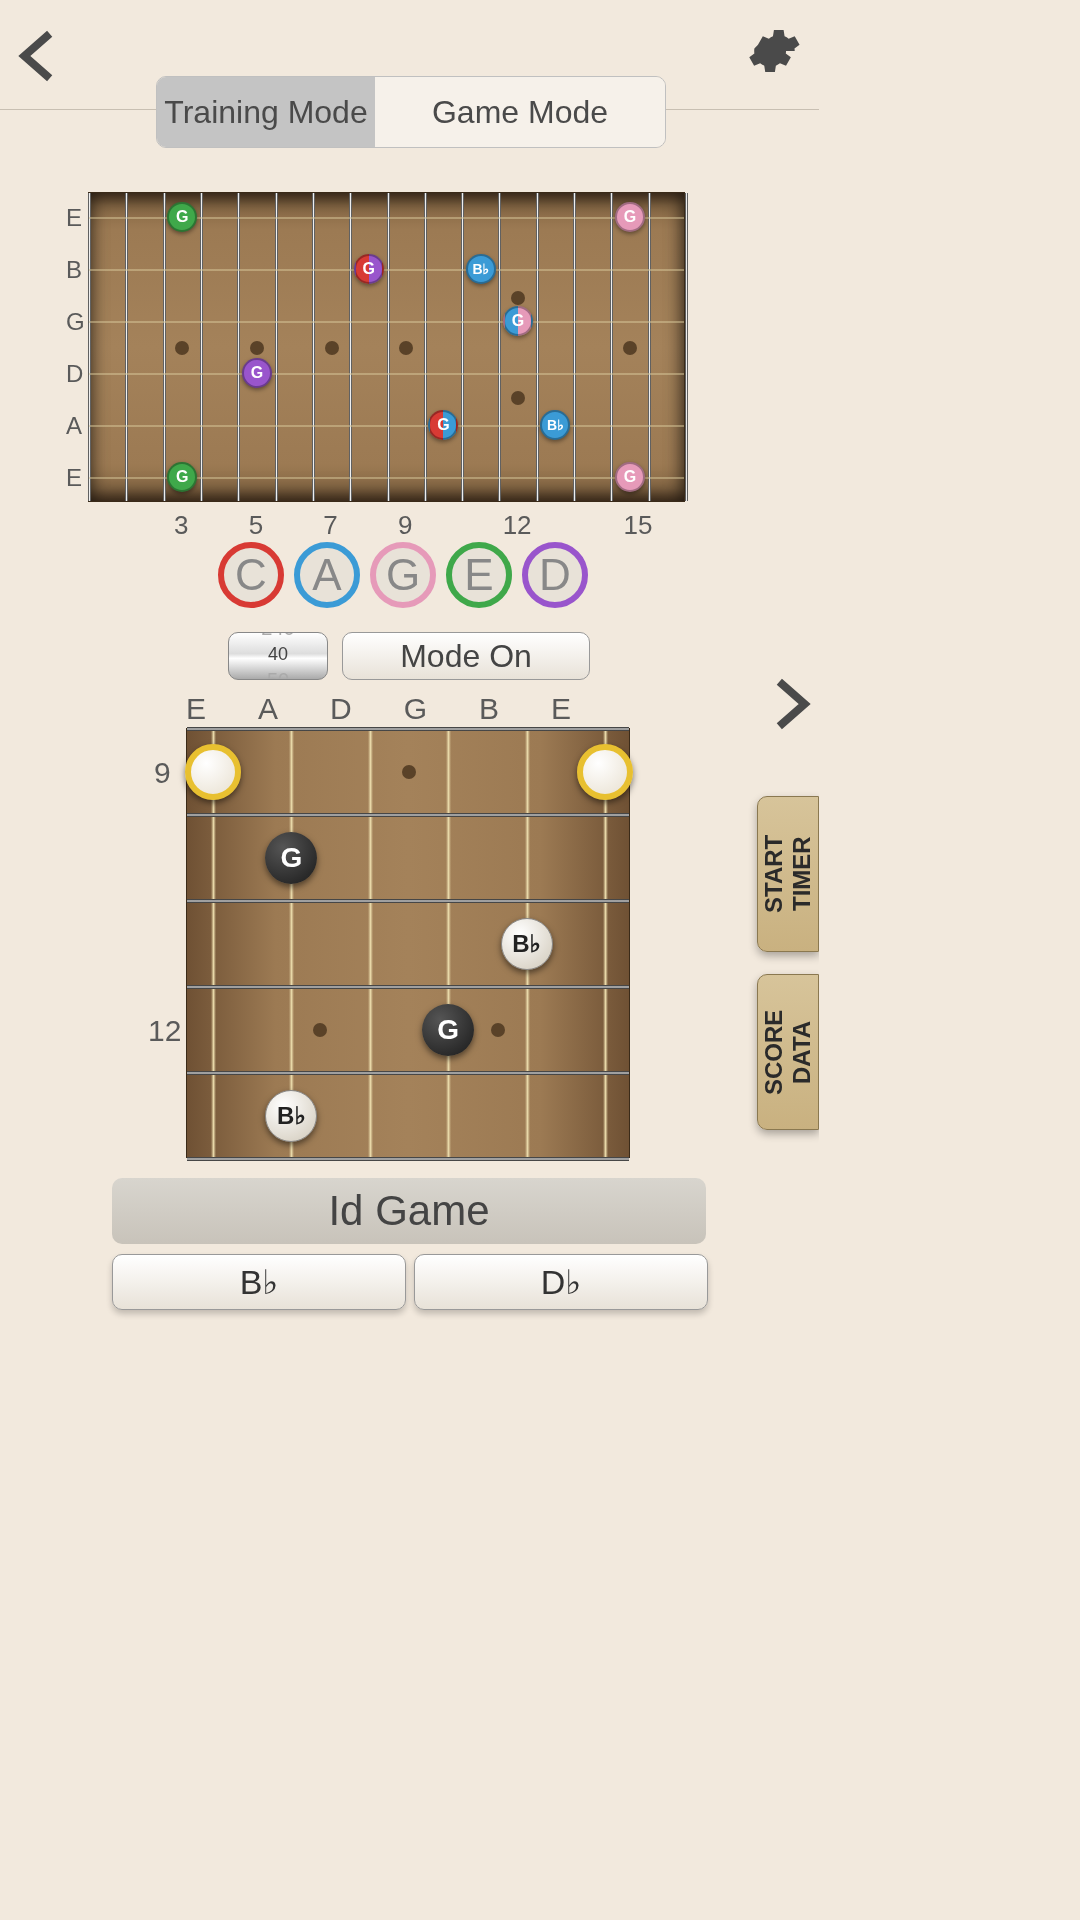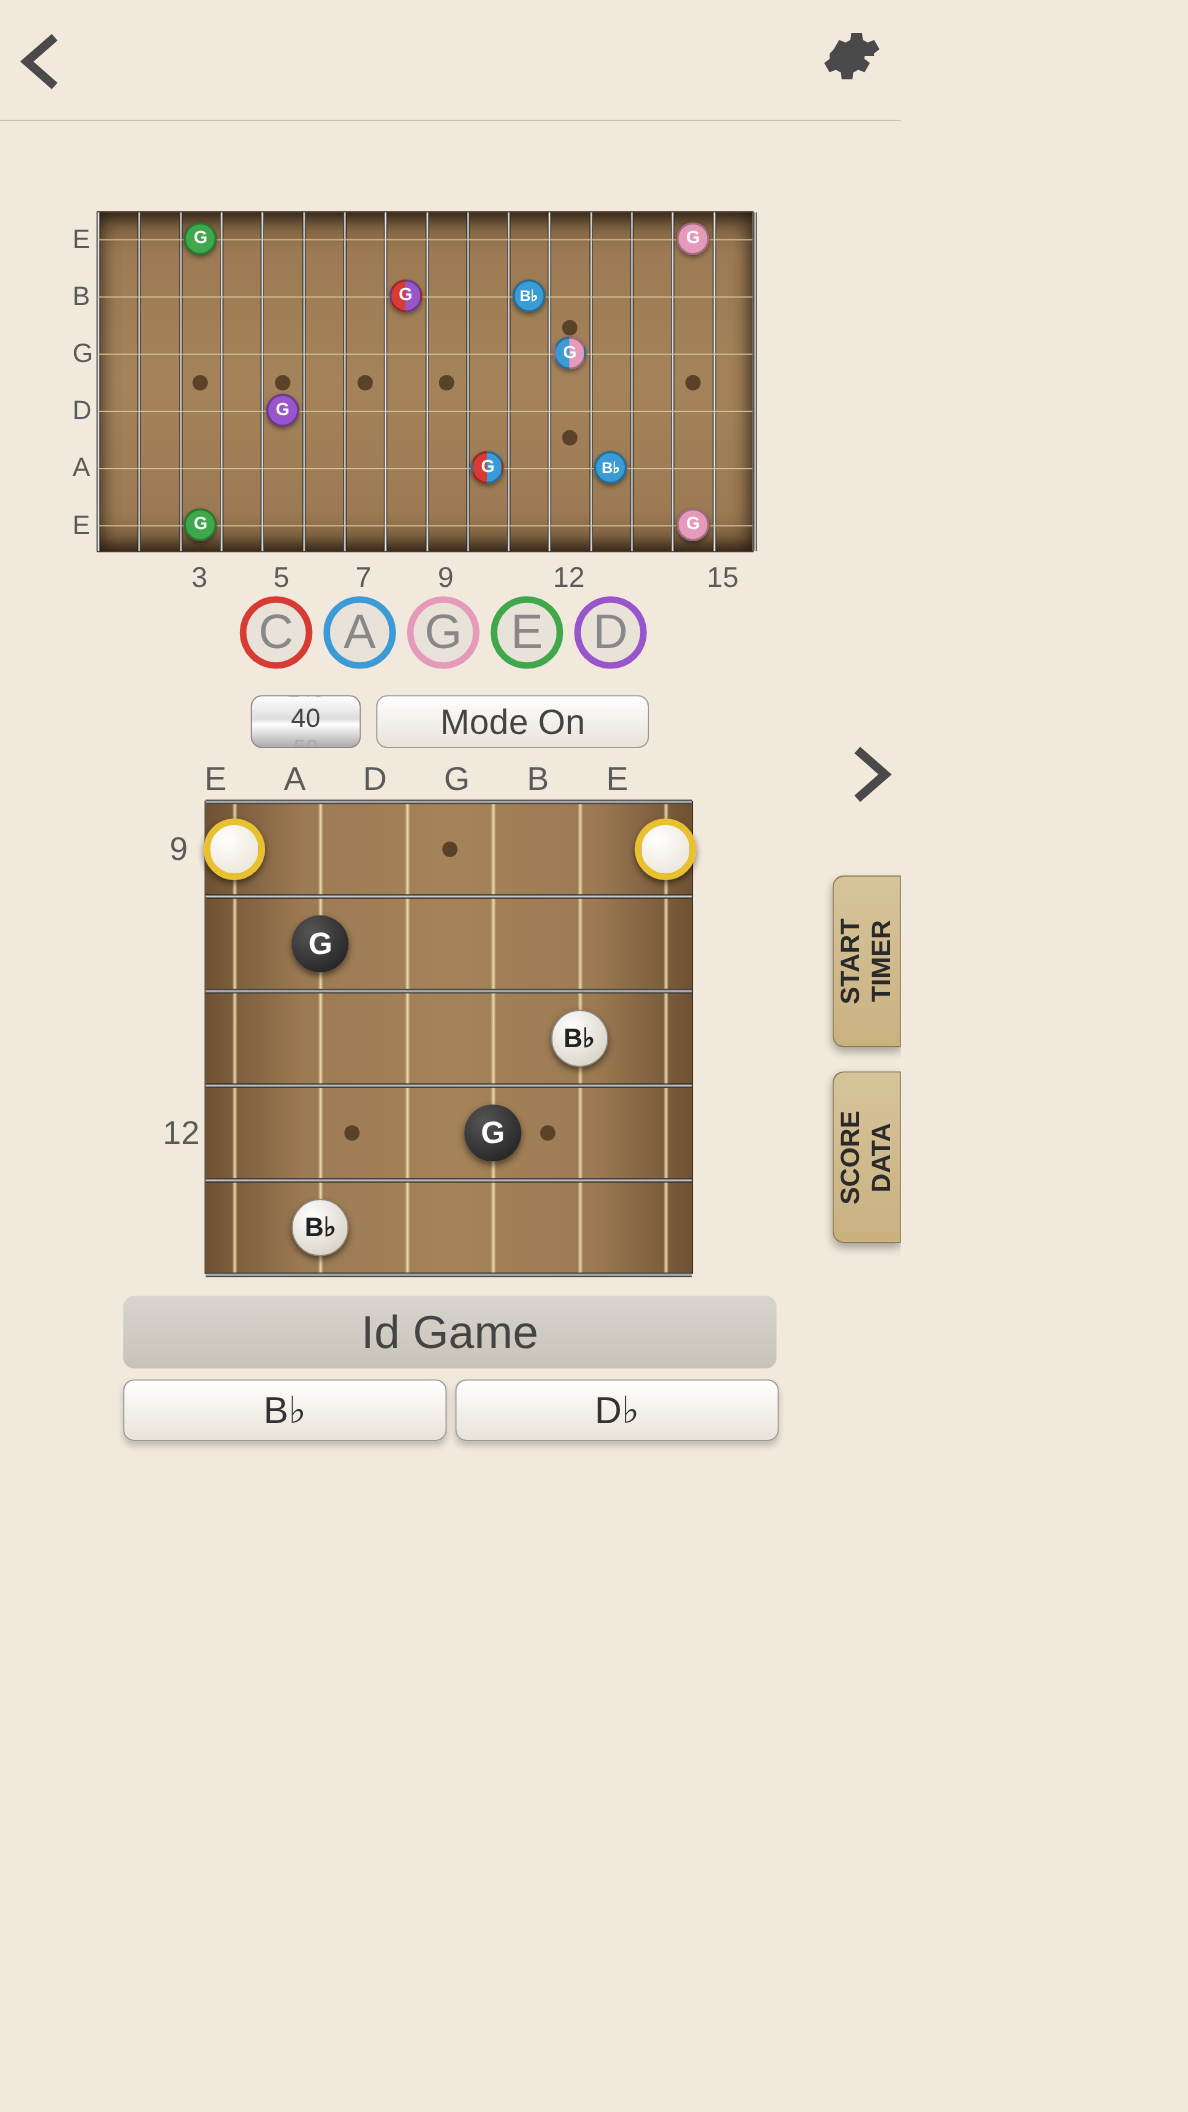--- a/index.html
+++ b/index.html
@@ -156,21 +156,21 @@
   width: 100px; height: 48px;
   background: linear-gradient(#fff, #ddd 45%, #fff 55%, #aaa);
   border-radius: 10px;
   border: 1px solid #888;
   overflow:hidden;
 }
 .tempo-vals {
   position:relative; top:-18px;
   display:flex; flex-direction:column; align-items:center;
 }
-.tempo-vals span { font-size:24px; color:#444; line-height:26px; }
+.tempo-vals span { font-size:18px; color:#444; line-height:26px; }
 .tempo-vals .faded { color:#aaa; font-size:20px; }
 .beats-btn {
   position: absolute;
   left: 342px; top: 632px;
   width: 248px; height: 48px;
   background: linear-gradient(#fff, #e8e2d8);
   border: 1px solid #999;
   border-radius: 10px;
   display:flex; align-items:center; justify-content:center;
   font-size: 32px; color:#444;
@@ -301,20 +301,24 @@
 <div class="header">
   <div class="back-arrow">
     <svg viewBox="0 0 24 32">
         <path d="M20 2 L4 16 L20 30" fill="none" stroke="#4a4a4a" stroke-width="5"></path>
       </svg>
   </div>
   <div class="gear">
     <svg viewBox="0 0 24 24">
         <path fill="#4a4a4a" d="M12 8a4 4 0 100 8 4 4 0 000-8zm9.4 4a7.6 7.6 0 00-.1-1l2.1-1.6-2-3.5-2.5 1a7.5 7.5 0 00-1.7-1l-.4-2.6h-4l-.4 2.6a7.5 7.5 0 00-1.7 1l-2.5-1-2 3.5L4.7 11a7.6 7.6 0 000 2l-2.1 1.6 2 3.5 2.5-1a7.5 7.5 0 001.7 1l.4 2.6h4l.4-2.6a7.5 7.5 0 001.7-1l2.5 1 2-3.5-2.1-1.6c.1-.3.1-.7.1-1z"></path>
       </svg>
+  </div>
+  <div class="mode-toggle">
+    <div class="seg seg-training">Training Mode</div>
+    <div class="seg seg-game">Game Mode</div>
   </div>
 </div>
 
 <div class="fretboard-wrap">
   <div class="string-labels">
     <span>E</span>
     <span>B</span>
     <span>G</span>
     <span>D</span>
     <span>A</span>
@@ -361,21 +365,21 @@
       <div class="note-marker" style="left: 93.2812px; top: 284px; background: rgb(63, 168, 74);">G</div>
       <div class="note-marker" style="left: 541.031px; top: 24px; background: rgb(230, 154, 185);">G</div>
       <div class="note-marker" style="left: 541.031px; top: 284px; background: rgb(230, 154, 185);">G</div>
     </div>
   <div class="fret-numbers" id="fn">
       <span style="left: 93.2812px;">3</span>
       <span style="left: 167.906px;">5</span>
       <span style="left: 242.531px;">7</span>
       <span style="left: 317.156px;">9</span>
       <span style="left: 429.094px;">12</span>
-      <span style="left: 569px;">15</span>
+      <span style="left: 550px;">15</span>
     </div>
 </div>
 
 <div class="caged-row">
   <div class="caged-circle caged-c">C</div>
   <div class="caged-circle caged-a">A</div>
   <div class="caged-circle caged-g">G</div>
   <div class="caged-circle caged-e">E</div>
   <div class="caged-circle caged-d">D</div>
 </div>

